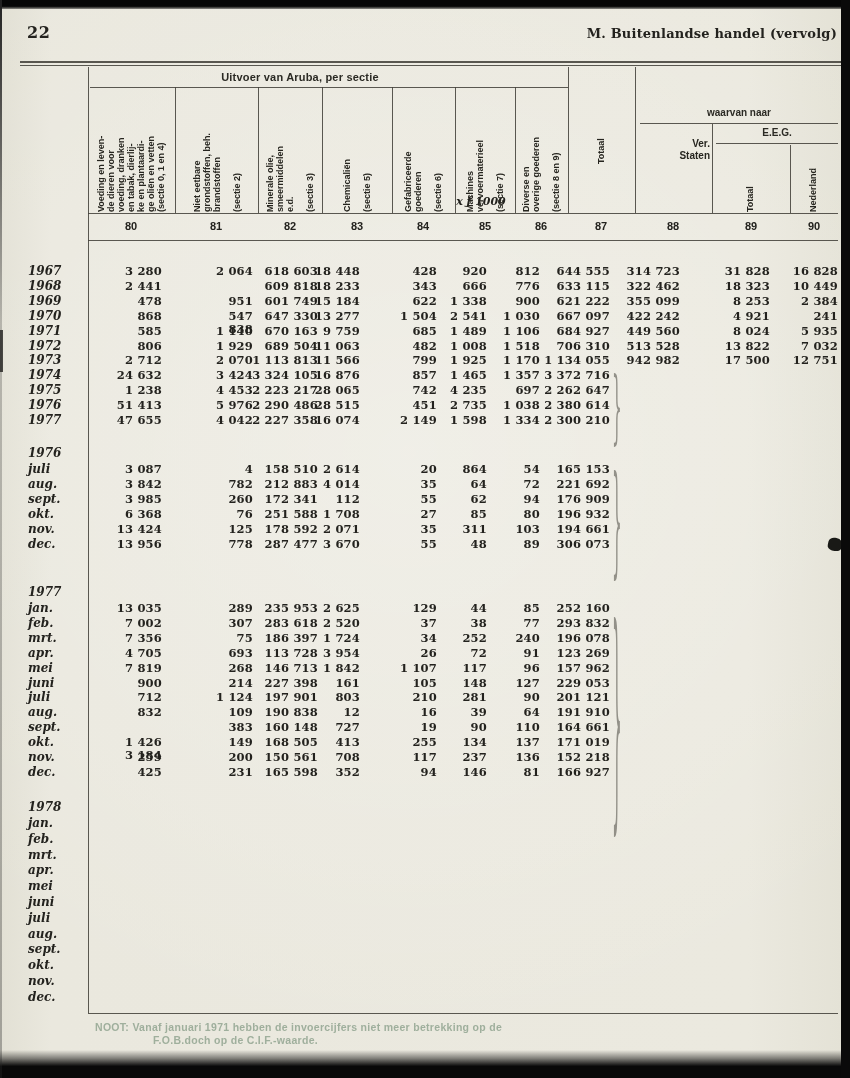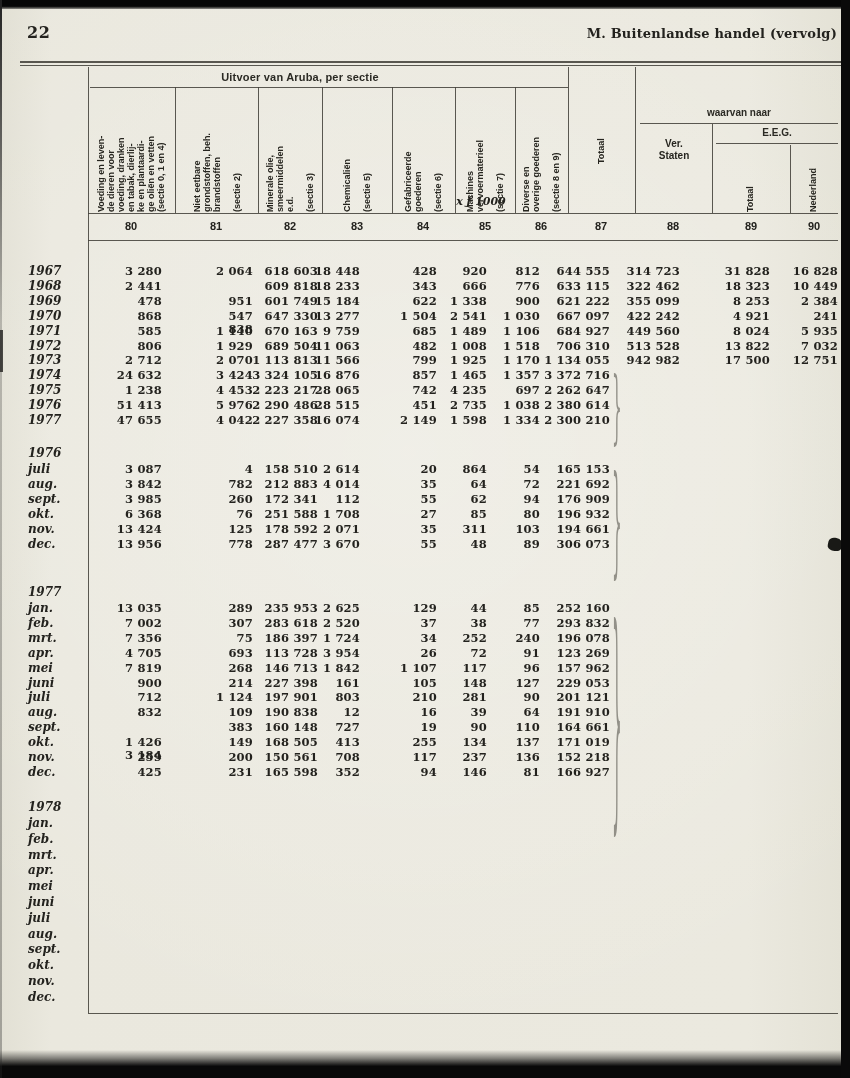--- a/index.html
+++ b/index.html
@@ -24,21 +24,21 @@
   .pageno { position:absolute; left:27px; top:23px; font:700 16px "DejaVu Serif",serif; letter-spacing:.5px; }
   .pagetitle { position:absolute; right:13px; top:26px; font:700 13px "DejaVu Serif",serif; letter-spacing:.2px; }
   
   .hline, .vline { position:absolute; background:#44423b; opacity:.88; }
   
   .ttitle { position:absolute; left:60px; top:71px; width:480px; text-align:center; font:600 11px "Liberation Sans","DejaVu Sans",sans-serif; color:#2b2a24; letter-spacing:.2px; }
   .spanner { position:absolute; text-align:center; font:700 10px "Liberation Sans","DejaVu Sans",sans-serif; color:#2b2a24; }
   .unit { position:absolute; left:445px; top:195px; width:72px; text-align:center; font:italic 600 11px "DejaVu Serif",serif; }
   .vhead { position:absolute; writing-mode:vertical-rl; transform:rotate(180deg); font:700 9px "Liberation Sans","DejaVu Sans",sans-serif; line-height:10px; color:#26251f; white-space:pre; }
   .vhead.center { text-align:center; }
-  .hhead { position:absolute; text-align:center; font:700 10px "Liberation Sans","DejaVu Sans",sans-serif; line-height:12px; color:#26251f; }
+  .hhead { position:absolute; text-align:right; font:700 10px "Liberation Sans","DejaVu Sans",sans-serif; line-height:12px; color:#26251f; }
   .colno { position:absolute; top:220px; width:44px; text-align:center; font:700 11px "Liberation Sans","DejaVu Sans",sans-serif; color:#23221e; }
   
   .row { position:absolute; left:20px; width:818px; height:15px; line-height:14px; }
   .stub { position:absolute; left:8px; font:italic 700 12px "DejaVu Serif",serif; white-space:nowrap; }
   .group-label { position:absolute; left:28px; font:italic 700 12px "DejaVu Serif",serif; }
   .cell { position:absolute; font:700 11.5px "DejaVu Serif",serif; white-space:nowrap; letter-spacing:.2px; }
   .brace { position:absolute; left:612px; font:400 28px "DejaVu Serif",serif; line-height:1; color:#57554d; opacity:.6; transform-origin:0 0; }
   
   .footnote { position:absolute; left:95px; top:1021px; width:580px; font:700 10.5px "Liberation Sans","DejaVu Sans",sans-serif; line-height:13px; color:rgba(96,128,102,.55); filter:blur(.4px); letter-spacing:.3px; }
   .footnote .fn2 { display:block; margin-left:58px; }
@@ -473,20 +473,24 @@
         <div class="stub">okt.</div>
       </div>
       <div class="row" style="top: 974px;">
         <div class="stub">nov.</div>
       </div>
       <div class="row" style="top: 989.8px;">
         <div class="stub">dec.</div>
       </div>
     </div>
 
+  <div class="footnote">
+    <span>NOOT:  Vanaf januari 1971 hebben de invoercijfers niet meer betrekking op de</span>
+    <span class="fn2">F.O.B.doch op de C.I.F.-waarde.</span>
+  </div>
 
   <div class="left-streak"></div>
   <div class="ink-blob"></div>
   <div class="edge-top"></div>
   <div class="edge-bottom"></div>
   <div class="edge-right"></div>
   <div class="edge-left"></div>
 </div>
 
 </body></html>

